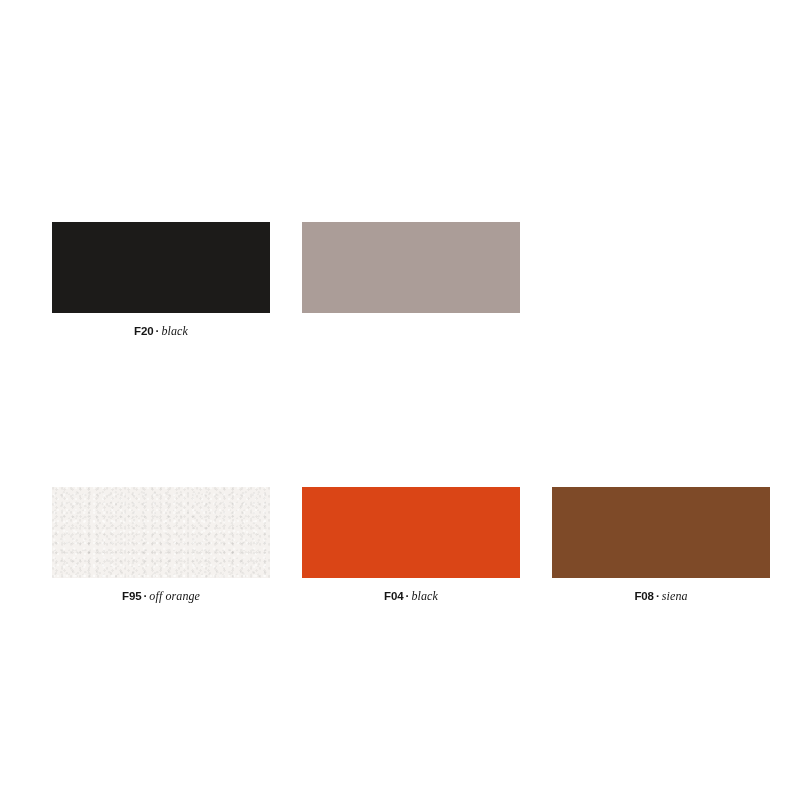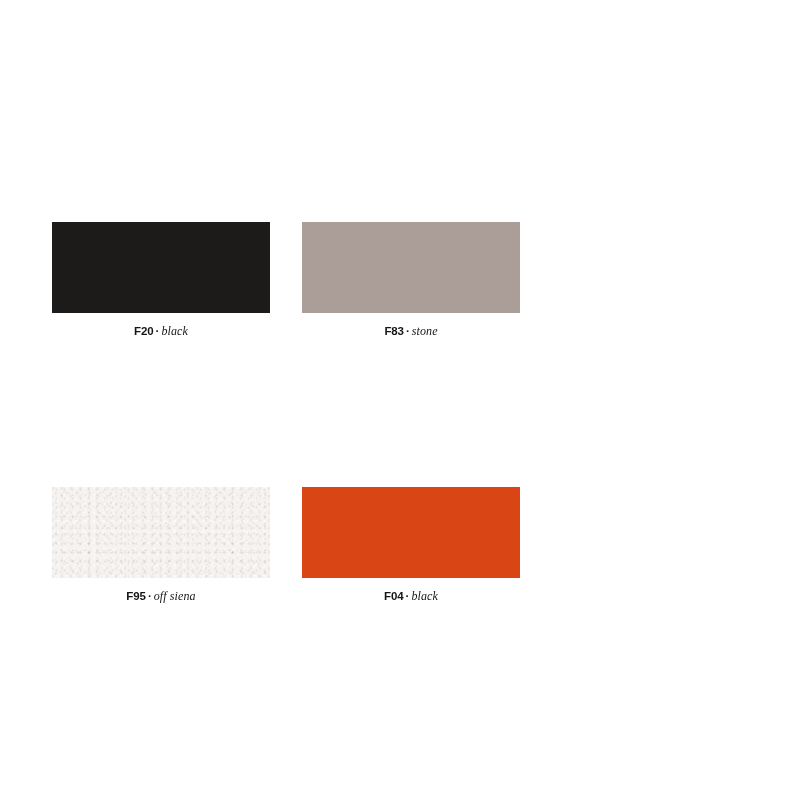--- a/index.html
+++ b/index.html
@@ -111,28 +111,33 @@
       <div class="swatch-cell col-0 row-0">
         <div class="swatch-chip" style="background-color: rgb(28, 27, 25);">
           <div class="grain"></div>
         </div>
         <div class="swatch-caption"><span class="swatch-code">F20</span><span class="swatch-sep">·</span><span class="swatch-name">black</span></div>
       </div>
       <div class="swatch-cell col-1 row-0">
         <div class="swatch-chip" style="background-color: rgb(171, 157, 152);">
           <div class="grain"></div>
         </div>
-        <div class="swatch-caption"><span class="swatch-code">F83</span><span class="swatch-sep">·</span><span class="swatch-name">stone</span></div>
       </div>
       <div class="swatch-cell col-0 row-1">
         <div class="swatch-chip textured" style="background-color: rgb(245, 242, 239);">
           <div class="grain"></div>
         </div>
-        <div class="swatch-caption"><span class="swatch-code">F95</span><span class="swatch-sep">·</span><span class="swatch-name">off siena</span></div>
+        <div class="swatch-caption"><span class="swatch-code">F95</span><span class="swatch-sep">·</span><span class="swatch-name">off orange</span></div>
       </div>
       <div class="swatch-cell col-1 row-1">
         <div class="swatch-chip" style="background-color: rgb(218, 69, 22);">
           <div class="grain"></div>
         </div>
         <div class="swatch-caption"><span class="swatch-code">F04</span><span class="swatch-sep">·</span><span class="swatch-name">black</span></div>
       </div>
+      <div class="swatch-cell col-2 row-1">
+        <div class="swatch-chip" style="background-color: rgb(126, 74, 40);">
+          <div class="grain"></div>
+        </div>
+        <div class="swatch-caption"><span class="swatch-code">F08</span><span class="swatch-sep">·</span><span class="swatch-name">siena</span></div>
+      </div>
     </div>
 </div>
 
 </body></html>

